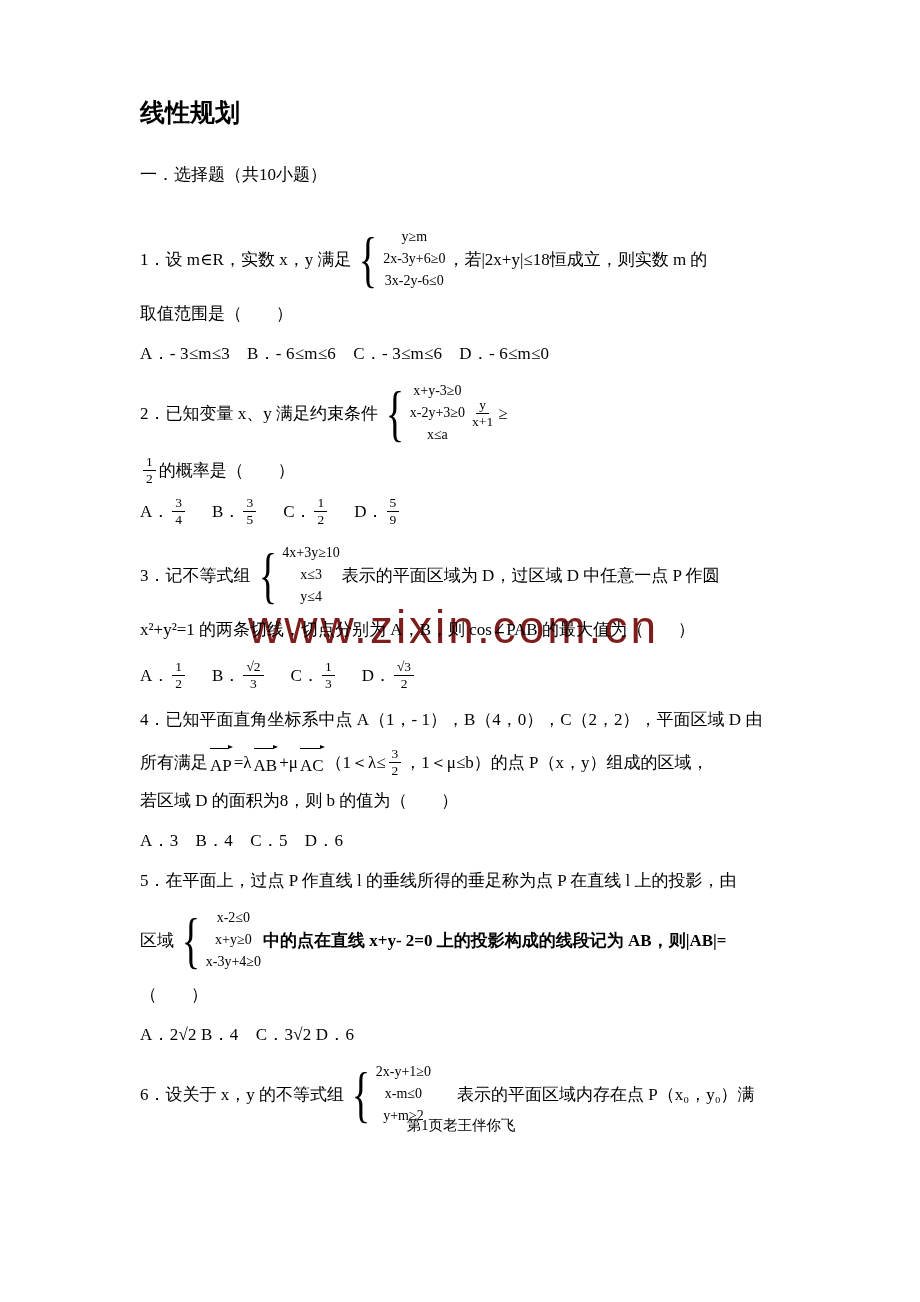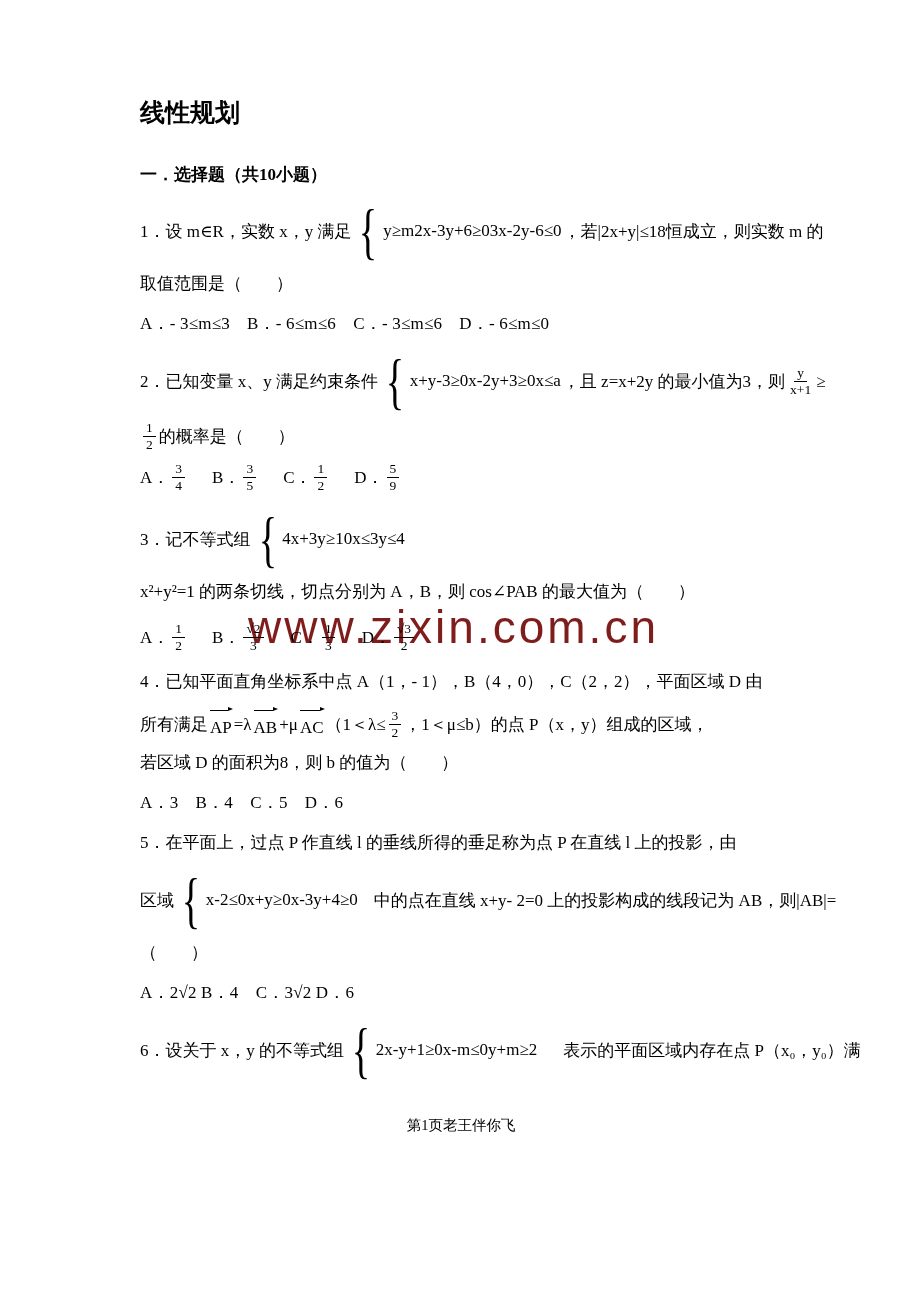--- a/index.html
+++ b/index.html
@@ -27,22 +27,22 @@
     z-index:1;
     padding:96px 62px 0 140px;
   }
   .title {
     font-size:25px;
     font-weight:bold;
     margin-bottom:34px;
   }
   .section {
     font-size:17px;
-    font-weight:bold;
-    margin-bottom:14px;
+    font-weight:normal;
+    margin-bottom:40px;
   }
   .line {
     font-size:17px;
     line-height:27px;
     margin-bottom:13px;
   }
   .tall {
     display:flex;
     align-items:center;
     white-space:nowrap;
@@ -58,22 +58,22 @@
   .brace {
     font-size:62px;
     font-weight:300;
     line-height:1;
     display:inline-block;
     transform:scaleX(.62);
     transform-origin:center;
   }
   .rows {
     display:inline-flex;
-    flex-direction:row;
-    font-size:17px;
+    flex-direction:column;
+    font-size:14px;
     line-height:22px;
     text-align:center;
   }
   
   .frac {
     display:inline-flex;
     flex-direction:column;
     align-items:center;
     vertical-align:-6px;
     font-size:13.5px;
@@ -157,21 +157,20 @@
     <div class="line tall">
       <span>2．已知变量 x、y 满足约束条件</span>
       <span class="sys">
         <span class="brace">{</span>
         <span class="rows">
           <span>x+y-3≥0</span>
           <span>x-2y+3≥0</span>
           <span>x≤a</span>
         </span>
       </span>
-      <span>，且 z=x+2y 的最小值为3，则</span>
       <span class="frac">
         <span class="num">y</span>
         <span class="den">x+1</span>
       </span>
       <span>≥</span>
     </div>
     <div class="line tall">
       <span class="frac">
         <span class="num">1</span>
         <span class="den">2</span>
@@ -214,20 +213,21 @@
     <div class="line tall">
       <span>3．记不等式组</span>
       <span class="sys">
         <span class="brace">{</span>
         <span class="rows">
           <span>4x+3y≥10</span>
           <span>x≤3</span>
           <span>y≤4</span>
         </span>
       </span>
+      <span>表示的平面区域为 D，过区域 D 中任意一点 P 作圆</span>
     </div>
     <div class="line">x²+y²=1 的两条切线，切点分别为 A，B，则 cos∠PAB 的最大值为（　　）</div>
     <div class="opts-frac" style="margin-top:16px;">
       <span class="opt">
         <span>A．</span>
         <span class="frac">
           <span class="num">1</span>
           <span class="den">2</span>
         </span>
       </span>
@@ -280,21 +280,21 @@
     <div class="line tall">
       <span>区域</span>
       <span class="sys">
         <span class="brace">{</span>
         <span class="rows">
           <span>x-2≤0</span>
           <span>x+y≥0</span>
           <span>x-3y+4≥0</span>
         </span>
       </span>
-      <span style="margin-left:14px;">中的点在直线 x+y- 2=0 上的投影构成的线段记为 AB，则|AB|=</span>
+      <span style="margin-left:0;font-weight:bold;">中的点在直线 x+y- 2=0 上的投影构成的线段记为 AB，则|AB|=</span>
     </div>
     <div class="line">（　　）</div>
     <div class="line optline">A．2√2 B．4　C．3√2 D．6</div>
   </div>
 
   <div class="q">
     <div class="line tall">
       <span>6．设关于 x，y 的不等式组</span>
       <span class="sys">
         <span class="brace">{</span>

